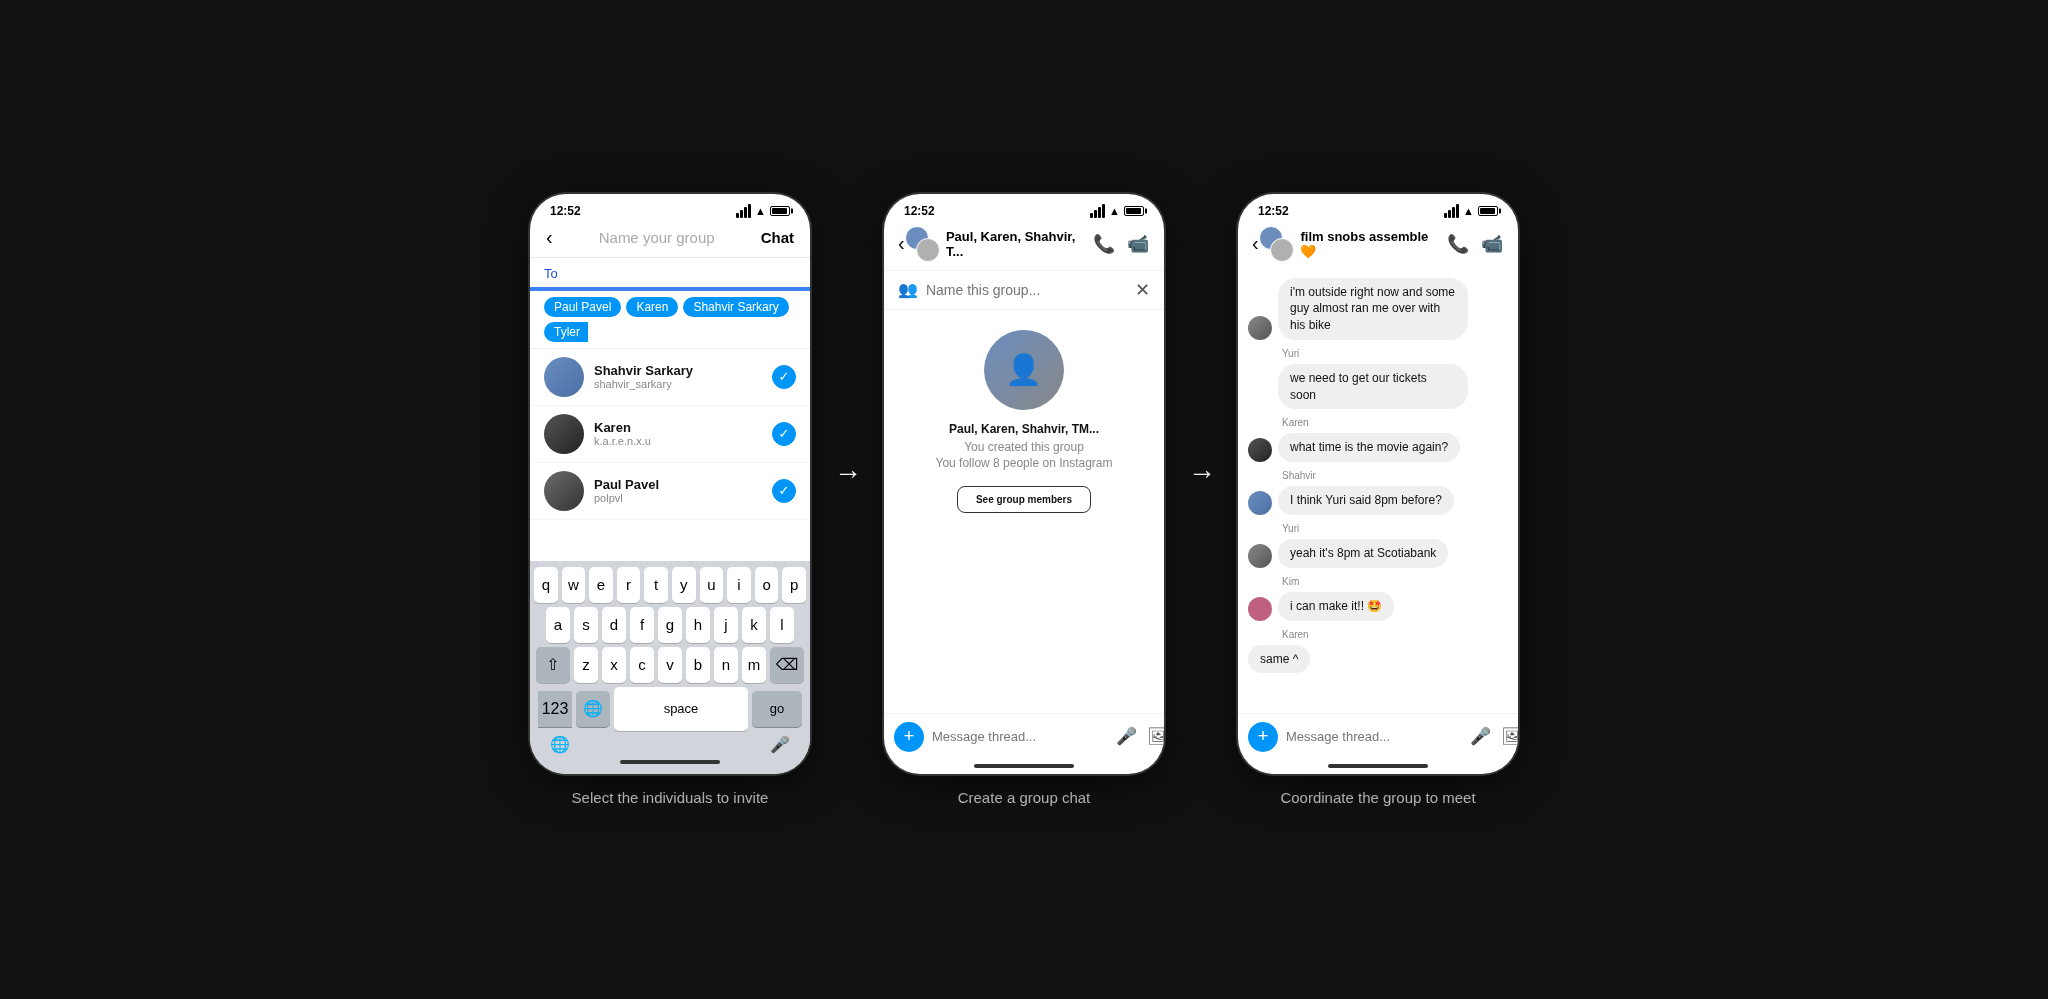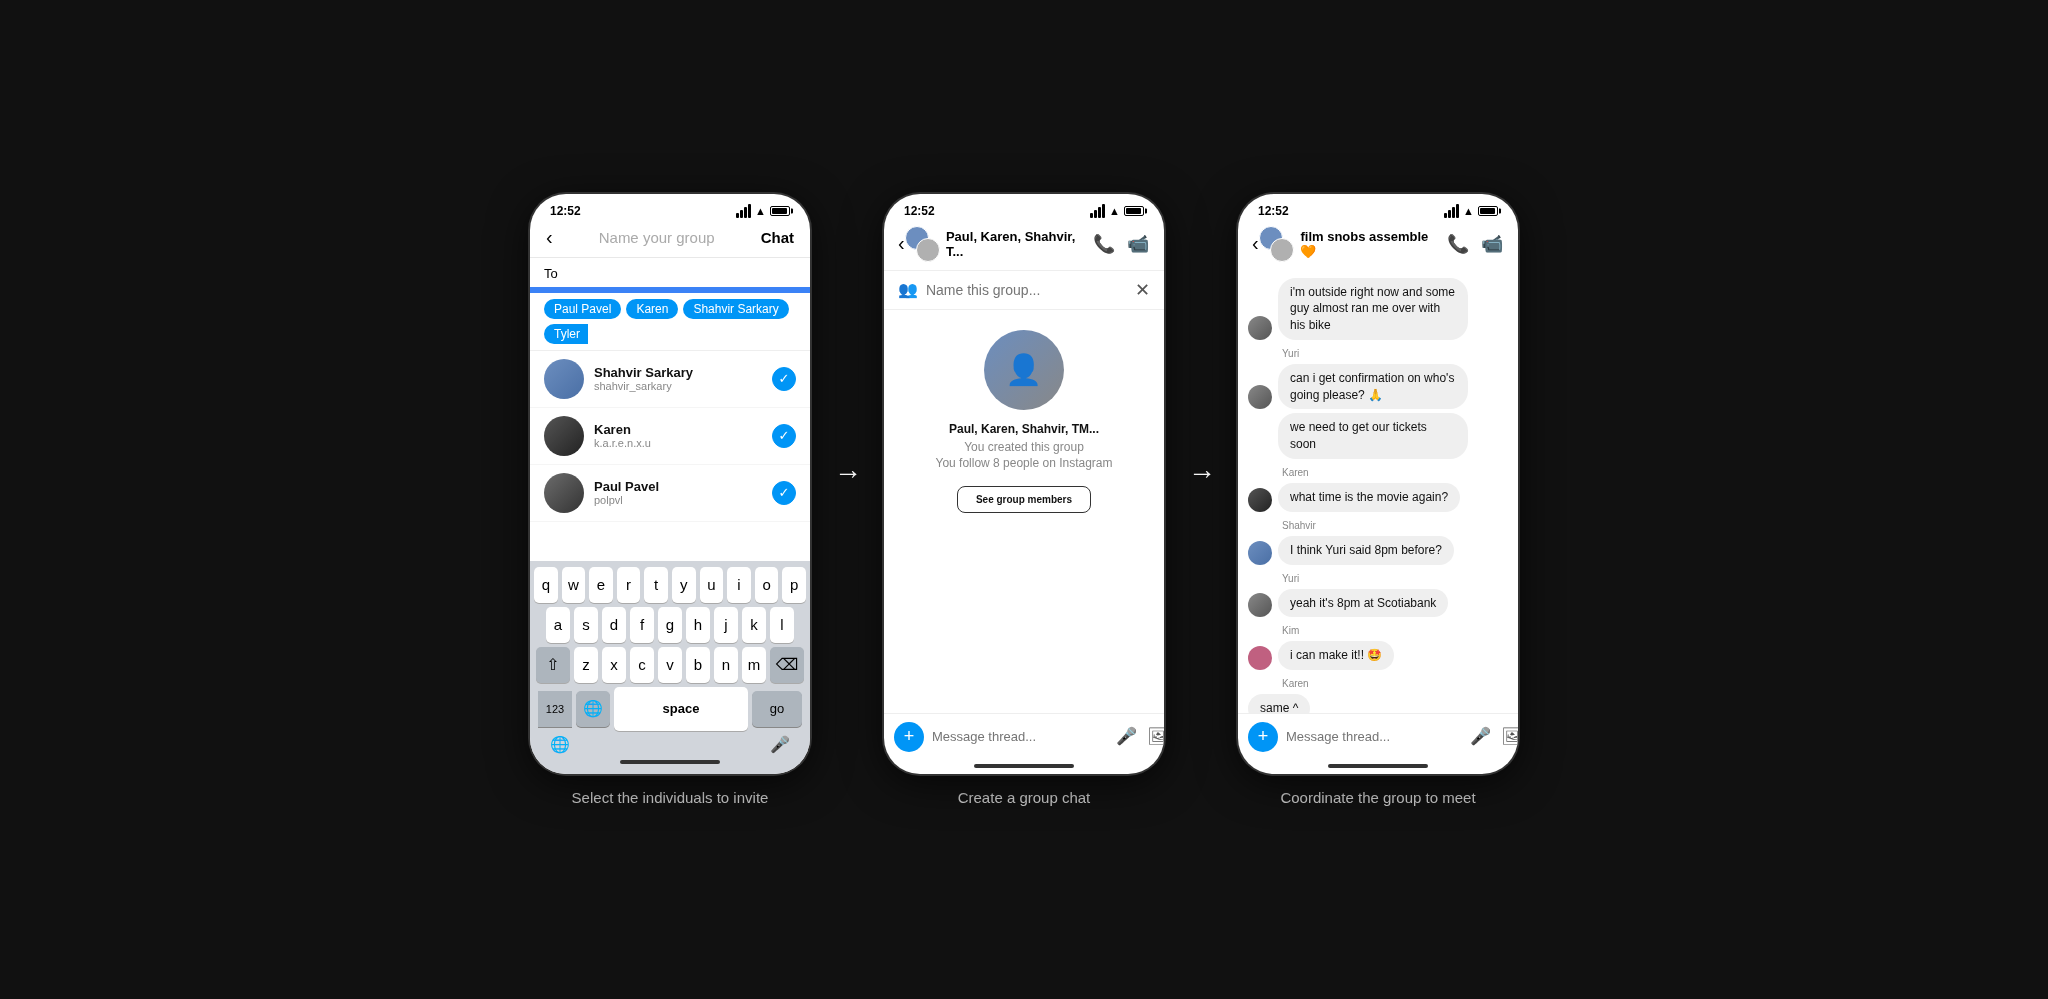--- a/index.html
+++ b/index.html
@@ -107,22 +107,22 @@
       color: #aaa;
     }
     .phone1-header .chat-btn {
       font-size: 15px;
       font-weight: 600;
       color: #000;
     }
     .phone1-to-bar {
       padding: 8px 14px 6px;
       font-size: 13px;
-      color: #000000;
-      border-bottom: 6px solid #3b82f6;
+      color: #1d4ed8;
+      border-bottom: 4px solid #3b82f6;
     }
     .phone1-chips {
       display: flex;
       flex-wrap: wrap;
       gap: 5px;
       padding: 6px 14px;
       border-bottom: 1px solid #eee;
     }
     .chip {
       background: #0095f6;
@@ -212,23 +212,23 @@
       width: 34px;
       font-size: 16px;
     }
     .key-bottom-row {
       display: flex;
       justify-content: space-between;
       align-items: center;
       padding: 0 4px;
       gap: 4px;
     }
-    .key-123 { background: #adb5bd; border-radius: 0; font-size: 11px; width: 34px; height: 36px; display: flex; align-items: center; justify-content: center; color: #000; box-shadow: 0 1px 0 #888; }
+    .key-123 { background: #adb5bd; border-radius: 0; font-size: 16px; width: 34px; height: 36px; display: flex; align-items: center; justify-content: center; color: #000; box-shadow: 0 1px 0 #888; }
     .key-emoji { background: #adb5bd; border-radius: 5px; font-size: 16px; width: 34px; height: 36px; display: flex; align-items: center; justify-content: center; box-shadow: 0 1px 0 #888; }
-    .key-space { flex: 1; background: #fff; border-radius: 5px; height: 44px; display: flex; align-items: center; justify-content: center; font-size: 13px; color: #000; box-shadow: 0 1px 0 #aaa; font-weight: bold; }
+    .key-space { flex: 1; background: #fff; border-radius: 5px; height: 44px; display: flex; align-items: center; justify-content: center; font-size: 13px; color: #000; box-shadow: 0 1px 0 #aaa; }
     .key-go { background: #adb5bd; border-radius: 5px; font-size: 13px; width: 50px; height: 36px; display: flex; align-items: center; justify-content: center; color: #000; box-shadow: 0 1px 0 #888; }
     .key-bottom-icons {
       display: flex;
       justify-content: space-between;
       padding: 4px 16px 2px;
     }
     .home-bar {
       width: 100px;
       height: 4px;
       background: #333;
@@ -658,24 +658,20 @@
       </div>
 
       <div class="chat-body">
 
         <div class="chat-row">
           <div class="chat-av av-yuri"></div>
           <div class="chat-bubble">i'm outside right now and some guy almost ran me over with his bike</div>
         </div>
         <div class="chat-sender">Yuri</div>
         <div class="chat-row">
-          <div class="chat-av av-yuri"></div>
-          <div class="chat-bubble">can i get confirmation on who's going please? 🙏</div>
-        </div>
-        <div class="chat-row">
           <div class="chat-av" style="background:transparent;"></div>
           <div class="chat-bubble">we need to get our tickets soon</div>
         </div>
         <div class="chat-sender">Karen</div>
         <div class="chat-row">
           <div class="chat-av av-karen"></div>
           <div class="chat-bubble">what time is the movie again?</div>
         </div>
         <div class="chat-sender">Shahvir</div>
         <div class="chat-row">

